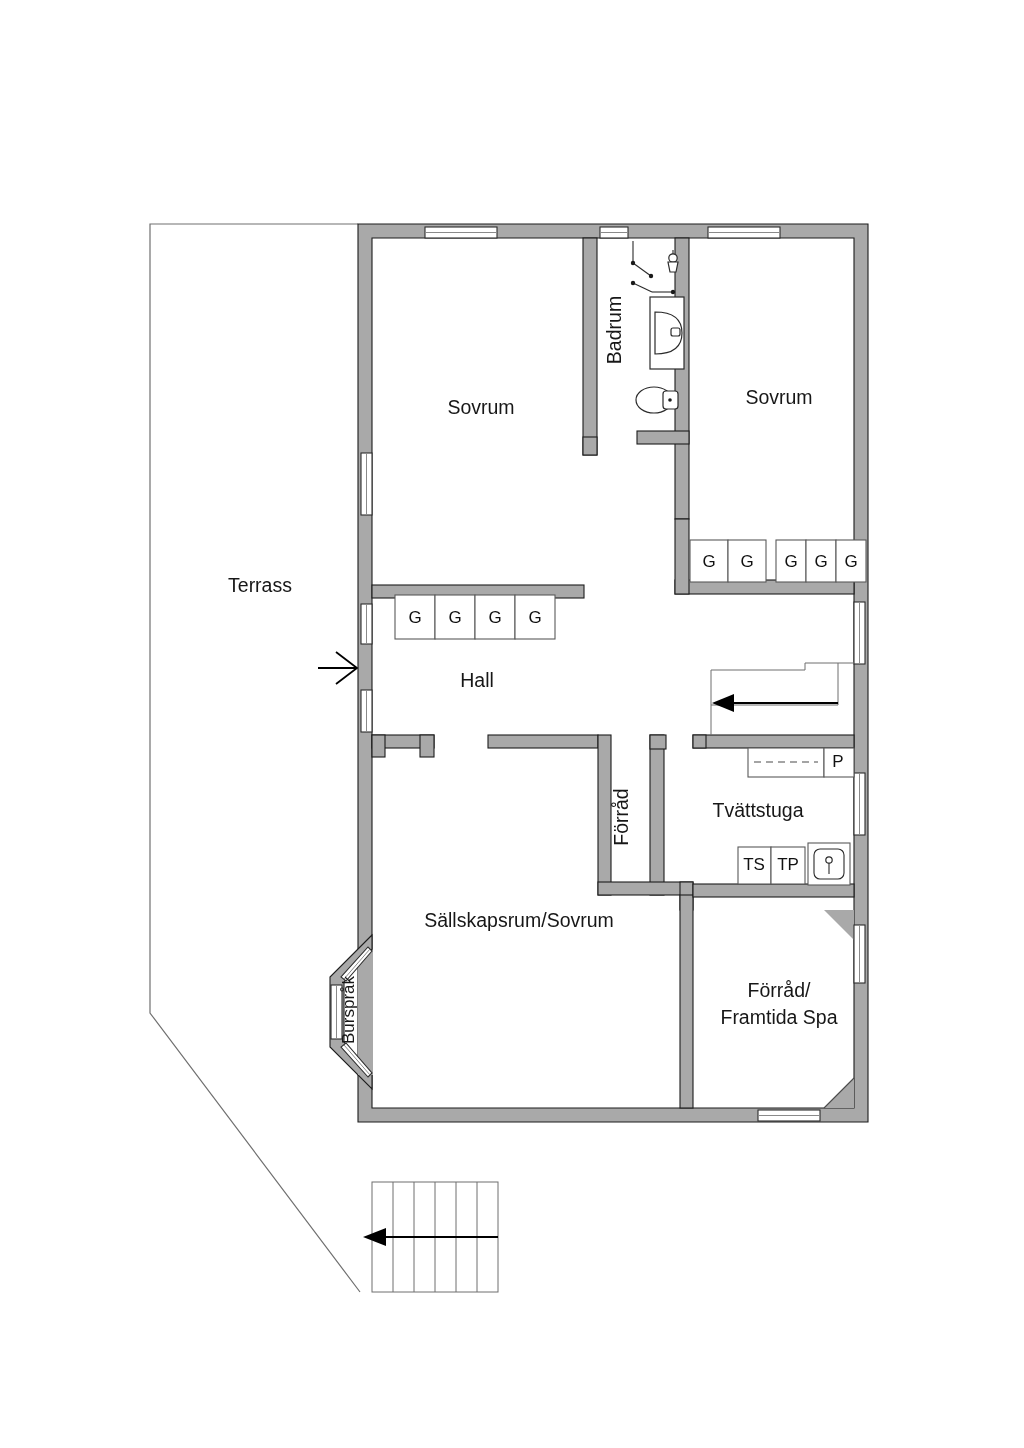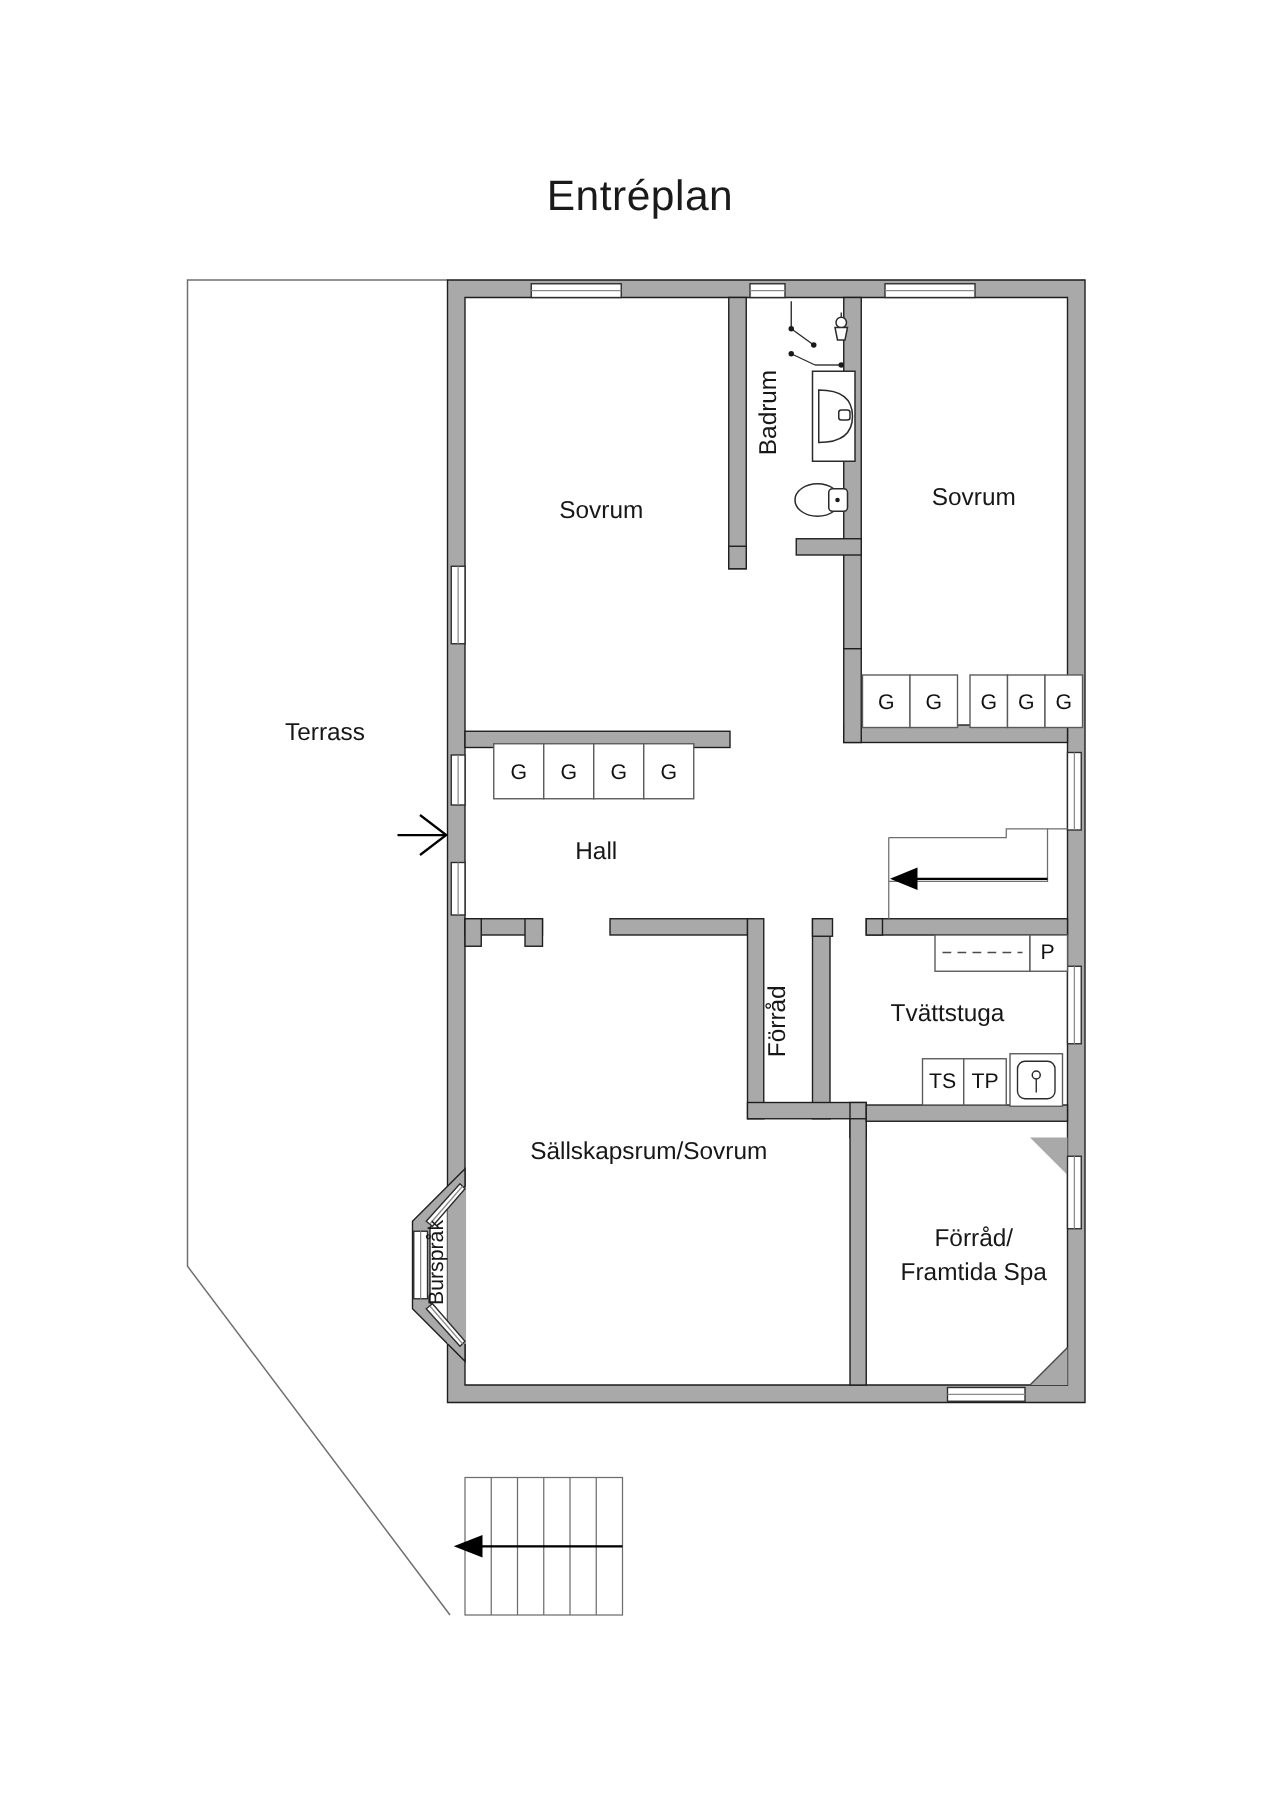--- a/index.html
+++ b/index.html
@@ -73,21 +73,20 @@
     font-size: 17px;
     text-anchor: middle;
     dominant-baseline: middle;
   }
 </style>
 </head>
 <body>
 
 <div id="plan-root">
 
-  <div id="plan-title">Entréplan</div>
 
   <svg id="floorplan" viewBox="0 0 1024 1448">
 
     <g>
       <path class="terrace-edge" d="M 358 224 L 150 224 L 150 1013 L 360 1292 L 360 1292"></path>
     </g>
 
     <g>
 
       <path class="wall" d="M 358 224 L 868 224 L 868 1122 L 358 1122 L 358 1075 L 358 1075 L 358 224 Z

